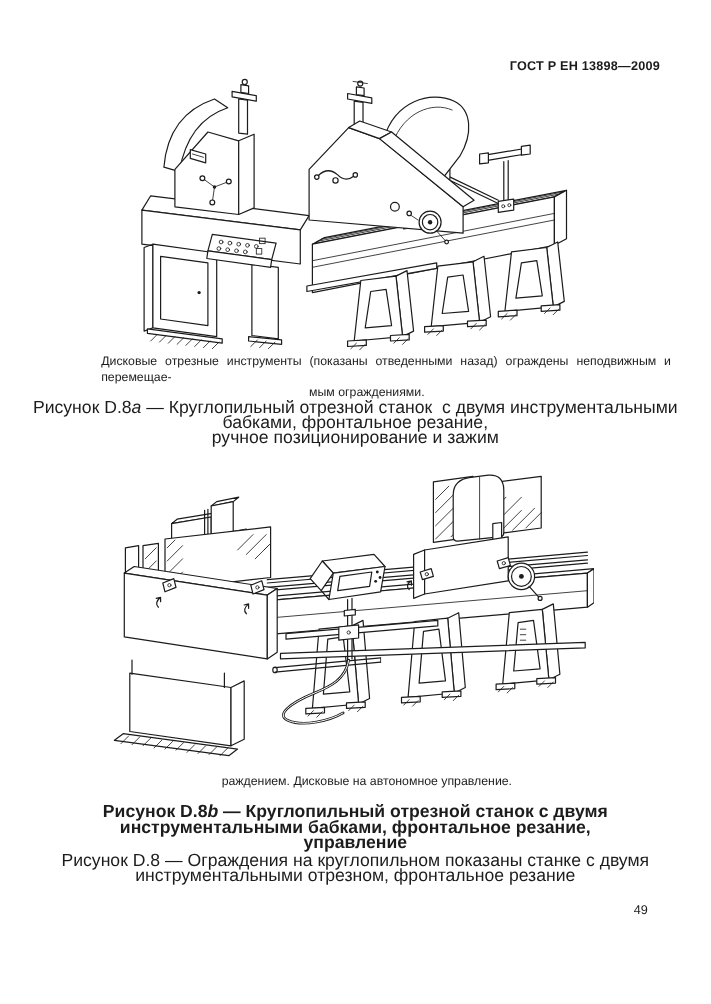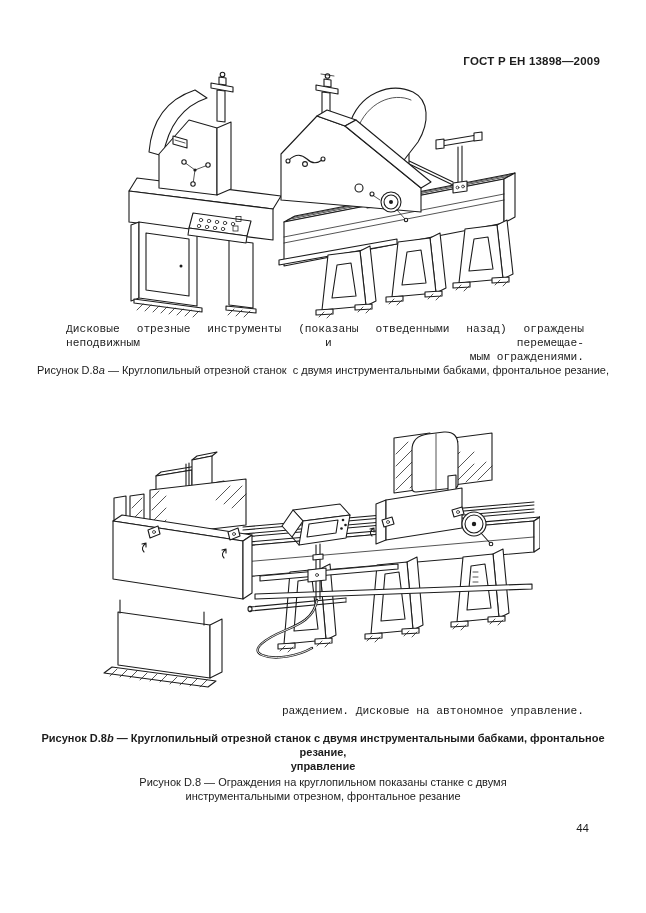--- a/index.html
+++ b/index.html
@@ -10,28 +10,28 @@
     font-family:"Liberation Sans", sans-serif; color:var(--ink);
     overflow:hidden;
   }
   .hdr {
     position:absolute; top:55px; right:46px;
     font-size:11.5px; font-weight:bold; letter-spacing:.2px;
   }
   .fig { position:absolute; }
   .fig svg { display:block; }
   .para {
-    position:absolute; left:31px; width:553px;
-    font-size:11.2px; line-height:14.2px;font-family:Liberation Mono, monospace;
+    position:absolute; left:57px; width:553px;
+    font-size:11.2px; line-height:14.2px;
   }
   .para .l1 { padding-left:35px; text-align:justify; text-align-last:justify; }
-  .para .l2 { text-align:right; }
+  .para .l2 { text-align:center; }
   .cap {
     position:absolute; left:23px; width:600px;
-    font-size:11px; line-height:13.8px; text-align:center;
+    font-size:16px; line-height:13.8px; text-align:center;
   }
   .cap i { font-style:italic; }
   .pnum { position:absolute; top:822px; right:57px; font-size:11.5px; }
   
   .s  { stroke:var(--ink); stroke-width:1.1; fill:#fff; stroke-linejoin:round; stroke-linecap:round; }
   .sn { stroke:var(--ink); stroke-width:1.1; fill:none; stroke-linejoin:round; stroke-linecap:round; }
   .t  { stroke:var(--ink); stroke-width:.75; fill:none; stroke-linecap:round; }
   .dot { fill:var(--ink); stroke:none; }
 </style>
 </head>
@@ -170,20 +170,21 @@
 </svg>
 </div>
 
 <div class="para" style="top:322px;">
   <div class="l1">Дисковые отрезные инструменты (показаны отведенными назад) ограждены неподвижным и перемещае-</div>
   <div class="l2">мым ограждениями.</div>
 </div>
 
 <div class="cap" style="top:364px;">
   <div><span>Рисунок D.8</span><i>a</i><span> — Круглопильный отрезной станок&nbsp; с двумя инструментальными бабками, фронтальное резание,</span></div>
+  <div>ручное позиционирование и зажим</div>
 </div>
 
 <div class="fig" style="left:100px; top:424px; width:440px; height:270px;">
 <svg width="440" height="270" viewBox="0 0 440 270">
 
   <g>
     <path class="sn" d="M143,103 L434,78 M143,106 L434,81 M143,110 L434,85 M143,113 L434,88"></path>
   </g>
 
   <g>
@@ -308,13 +309,13 @@
 <div class="cap" style="top:732px;font-weight:bold;">
   <div><span>Рисунок D.8</span><i>b</i><span> — Круглопильный отрезной станок с двумя инструментальными бабками, фронтальное резание,</span></div>
   <div>управление</div>
 </div>
 
 <div class="cap" style="top:776px;">
   <div>Рисунок D.8 — Ограждения на круглопильном показаны станке с двумя</div>
   <div>инструментальными отрезном, фронтальное резание</div>
 </div>
 
-<div class="pnum">44</div>
+<div class="pnum">49</div>
 
 </body></html>

